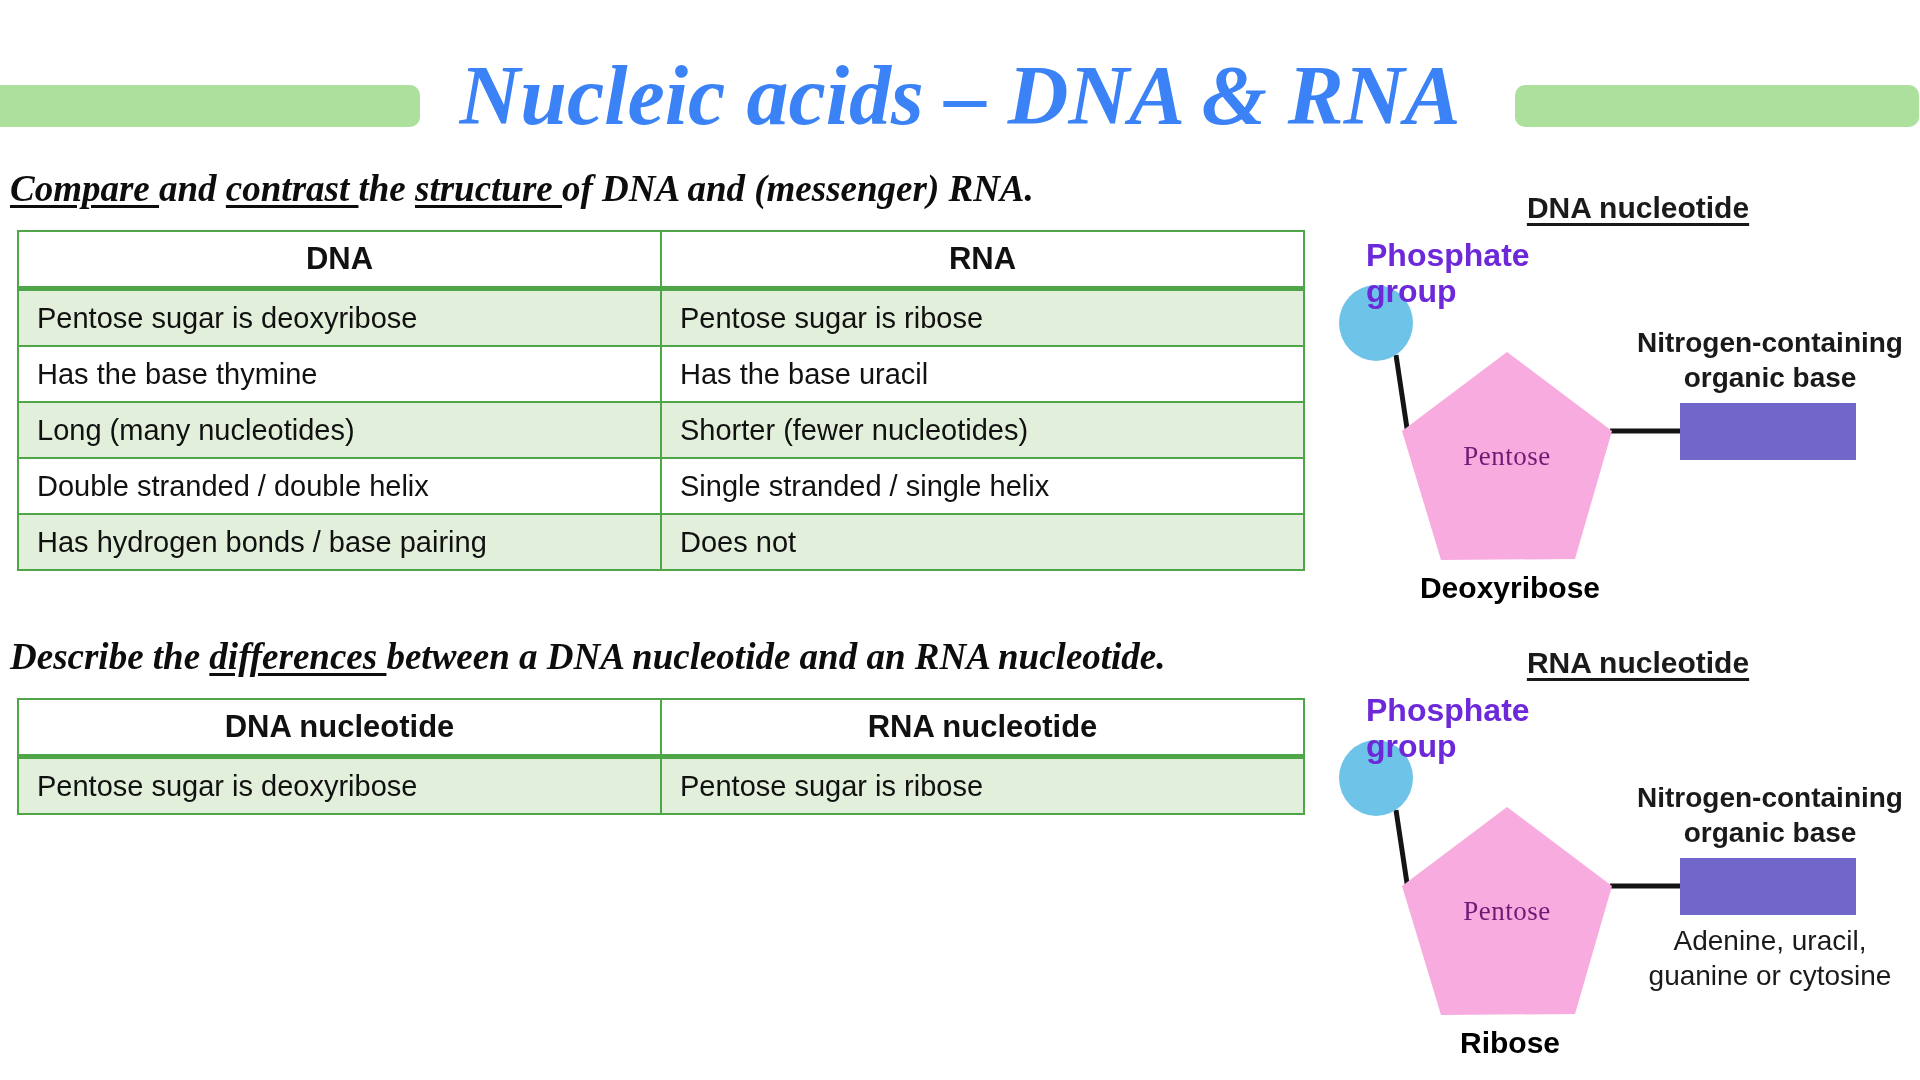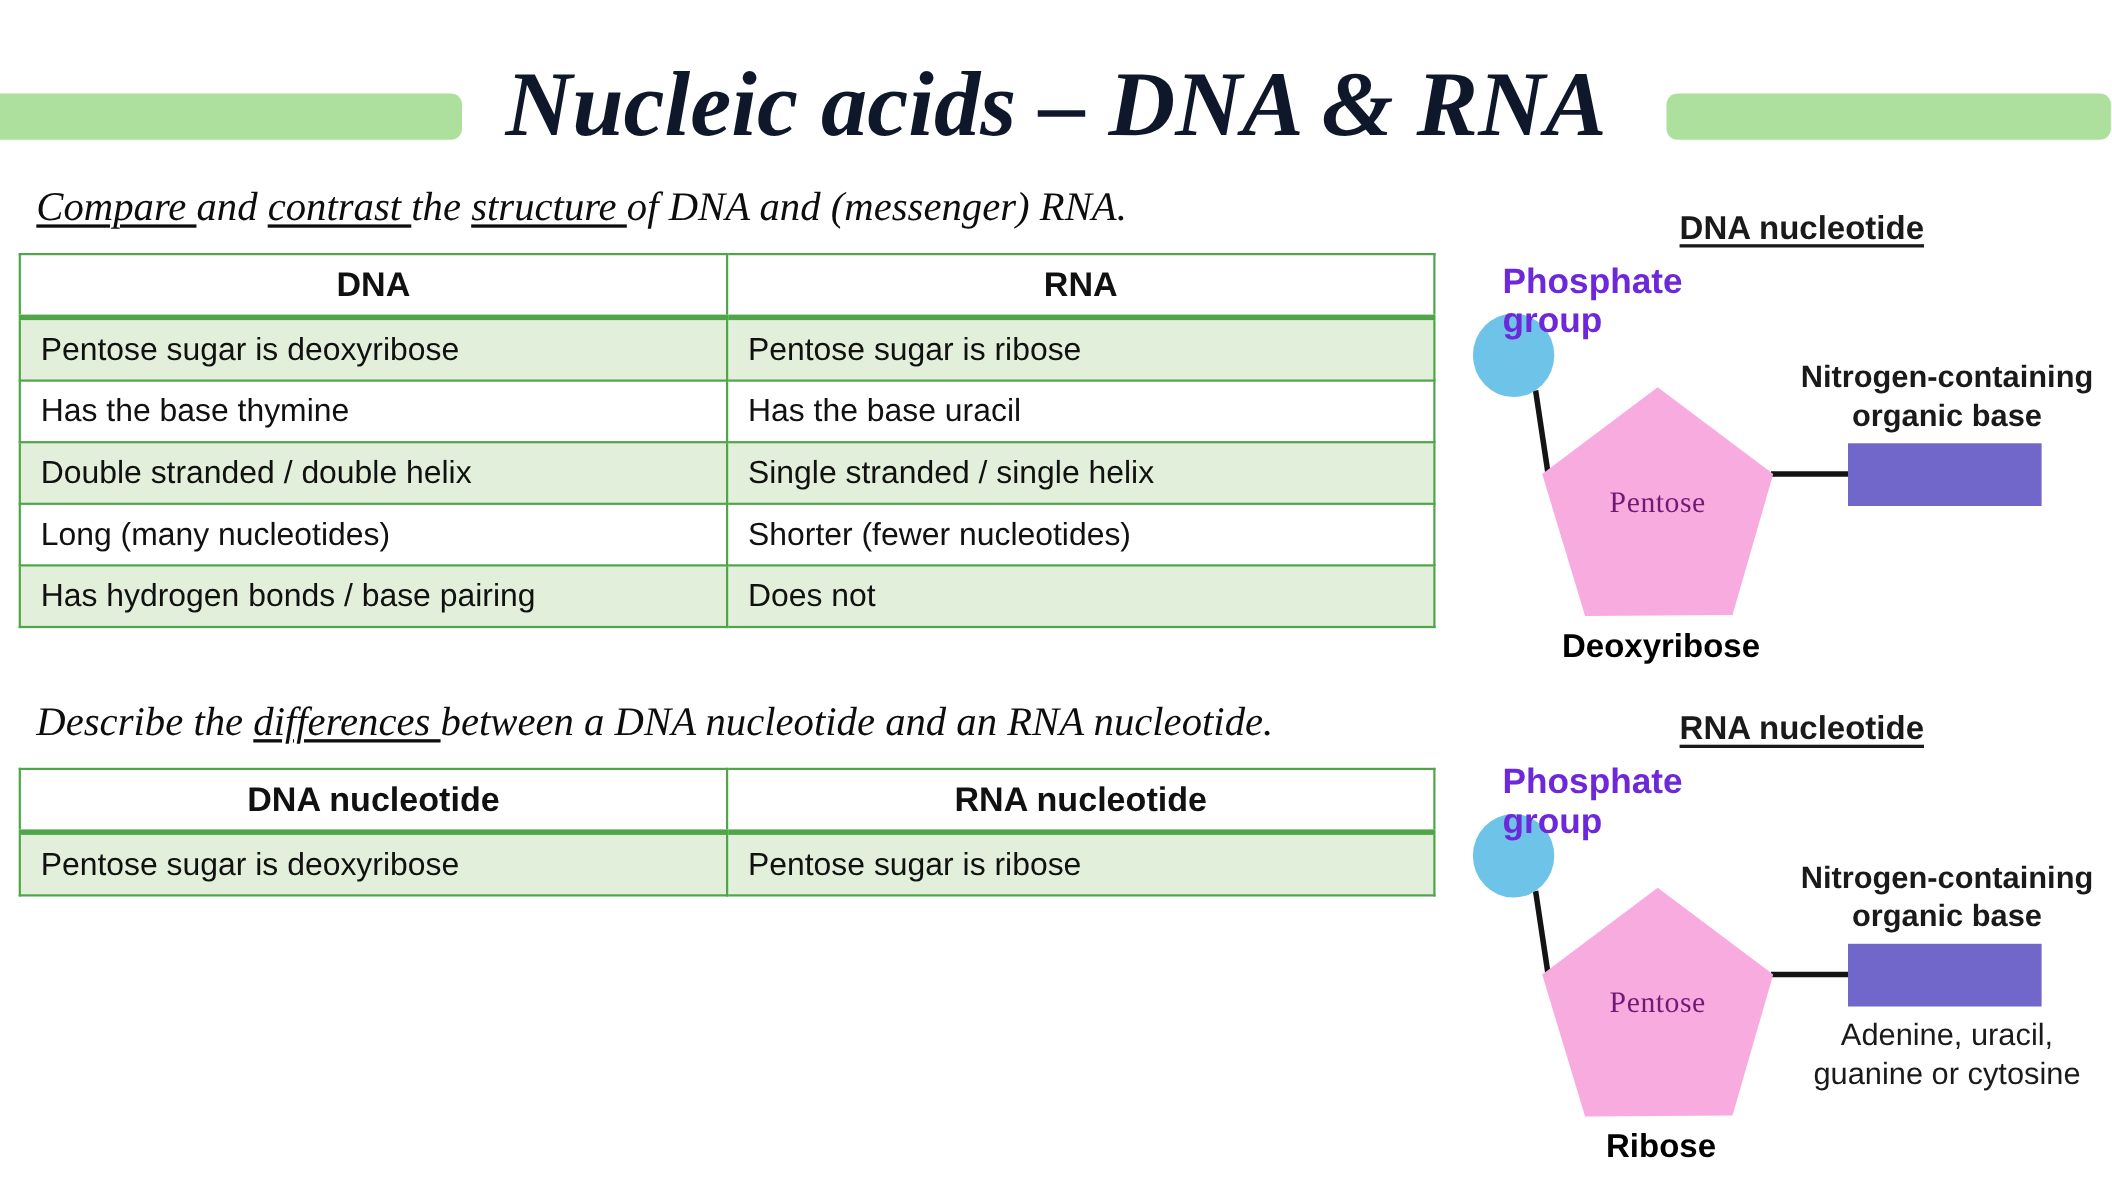--- a/index.html
+++ b/index.html
@@ -7,26 +7,26 @@
     position:relative; width:1920px; height:1080px; background:#ffffff;
     overflow:hidden; font-family:"Liberation Sans", sans-serif; color:#111;
   }
   
   .accent-bar { position:absolute; top:85px; height:42px; background:#ace09c; border-radius:10px; }
   .bar-left  { left:-10px; width:430px; }
   .bar-right { left:1515px; width:404px; }
   .page-title {
     position:absolute; top:48px; left:390px; width:1140px; text-align:center;
     font-family:"Liberation Serif", serif; font-style:italic; font-weight:bold;
-    font-size:84px; line-height:96px; color:#0f172a; white-space:nowrap;
+    font-size:84px; line-height:96px; color:#3b82f6; white-space:nowrap;
   }
   
   .question {
-    position:absolute; left:33px; width:1340px;
-    font-family:"Liberation Serif", serif; font-style:italic; font-weight:normal;
+    position:absolute; left:10px; width:1340px;
+    font-family:"Liberation Serif", serif; font-style:italic; font-weight:bold;
     font-size:37px; line-height:46px; color:#0d0d0d;
   }
   .q1 { top:166px; }
   .q2 { top:634px; }
   .question .u { text-decoration:underline; text-decoration-thickness:3px; text-underline-offset:4px; }
   
   table.compare {
     position:absolute; left:17px; width:1288px;
     border-collapse:collapse; table-layout:fixed;
   }
@@ -94,26 +94,26 @@
     <tbody>
         <tr>
           <td>Pentose sugar is deoxyribose</td>
           <td>Pentose sugar is ribose</td>
         </tr>
         <tr>
           <td>Has the base thymine</td>
           <td>Has the base uracil</td>
         </tr>
         <tr>
+          <td>Long (many nucleotides)</td>
+          <td>Shorter (fewer nucleotides)</td>
+        </tr>
+        <tr>
           <td>Double stranded / double helix</td>
           <td>Single stranded / single helix</td>
-        </tr>
-        <tr>
-          <td>Long (many nucleotides)</td>
-          <td>Shorter (fewer nucleotides)</td>
         </tr>
         <tr>
           <td>Has hydrogen bonds / base pairing</td>
           <td>Does not</td>
         </tr>
       </tbody>
   </table>
 
   <div class="question q2"><span>Describe the </span><span class="u">differences </span><span>between a DNA nucleotide and an RNA nucleotide.</span></div>
 

